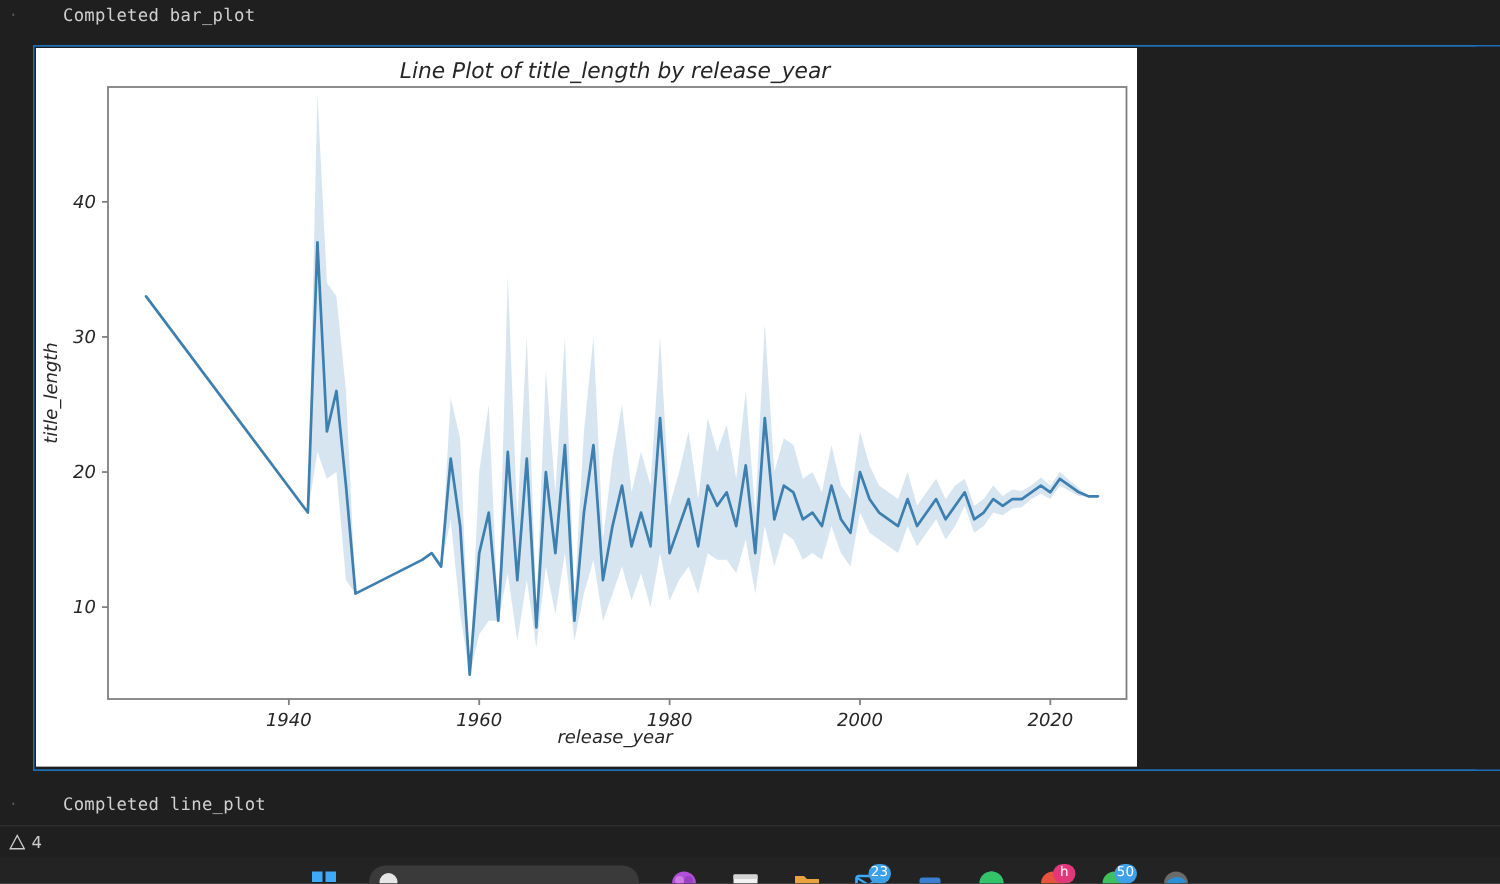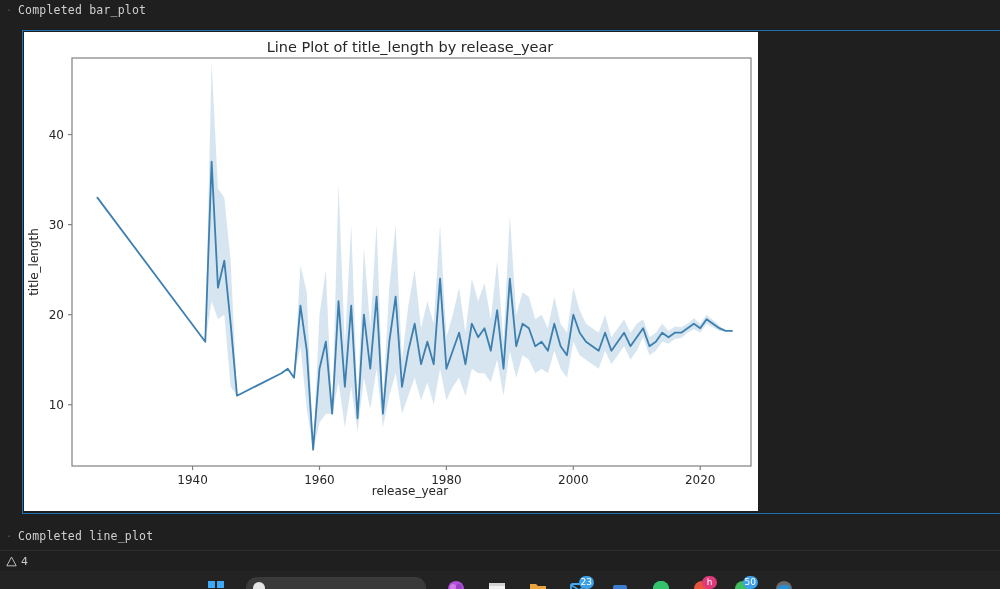--- a/index.html
+++ b/index.html
@@ -32,21 +32,21 @@
     letter-spacing: 0.2px;
     white-space: pre;
   }
   .log-gutter {
     width: 18px;
     text-align: center;
     color: #5a5a5a;
     font-size: 10px;
     flex: none;
   }
-  .log-text { color: #d0d0d0; }
+  .log-text { color: #d0d0d0; margin-left: 24px; }
 
   #log-top    { top: 0px; }
   #log-bottom { top: 526px; }
 
   
   #output-cell {
     position: absolute;
     left: 22px;
     top: 30px;
     width: 962px;
@@ -74,20 +74,21 @@
   }
 
   
   #figure {
     position: absolute;
     left: 24px;
     top: 32px;
     width: 734px;
     height: 479px;
     background: #ffffff;
+    font-style: italic;
   }
   #figure svg { display: block; }
 
   
   #status-bar {
     position: absolute;
     left: 0;
     top: 550px;
     width: 1000px;
     height: 20px;

